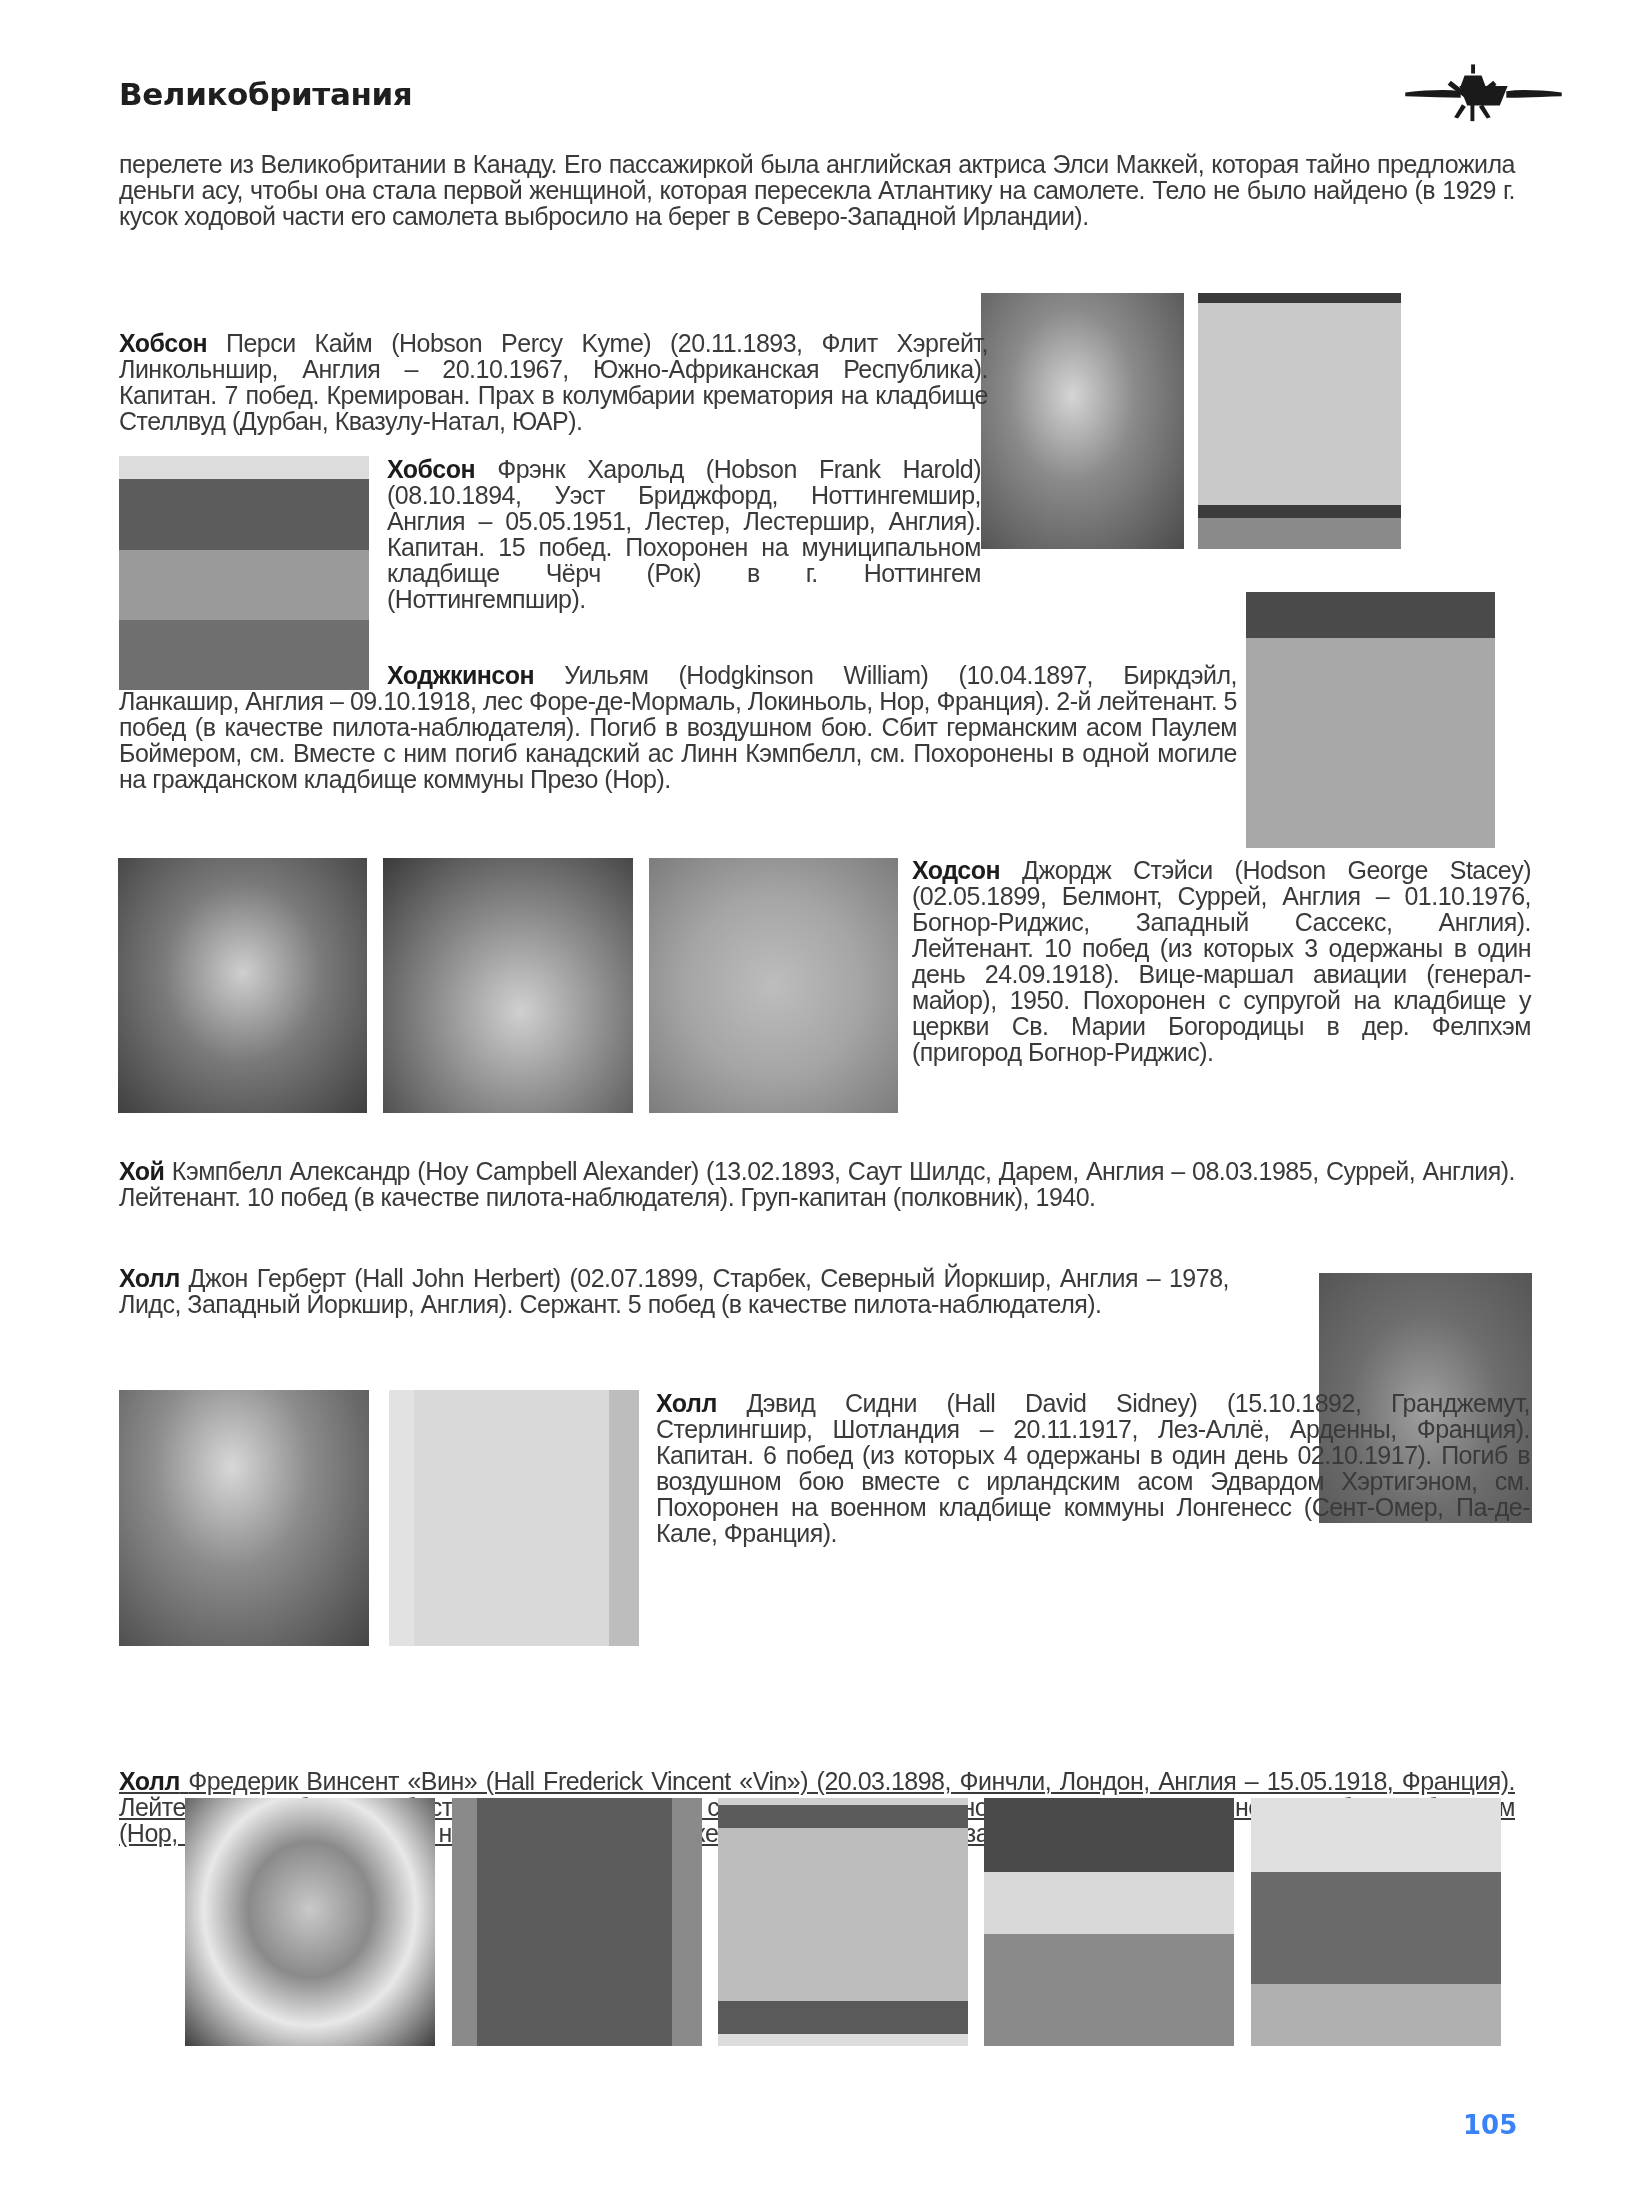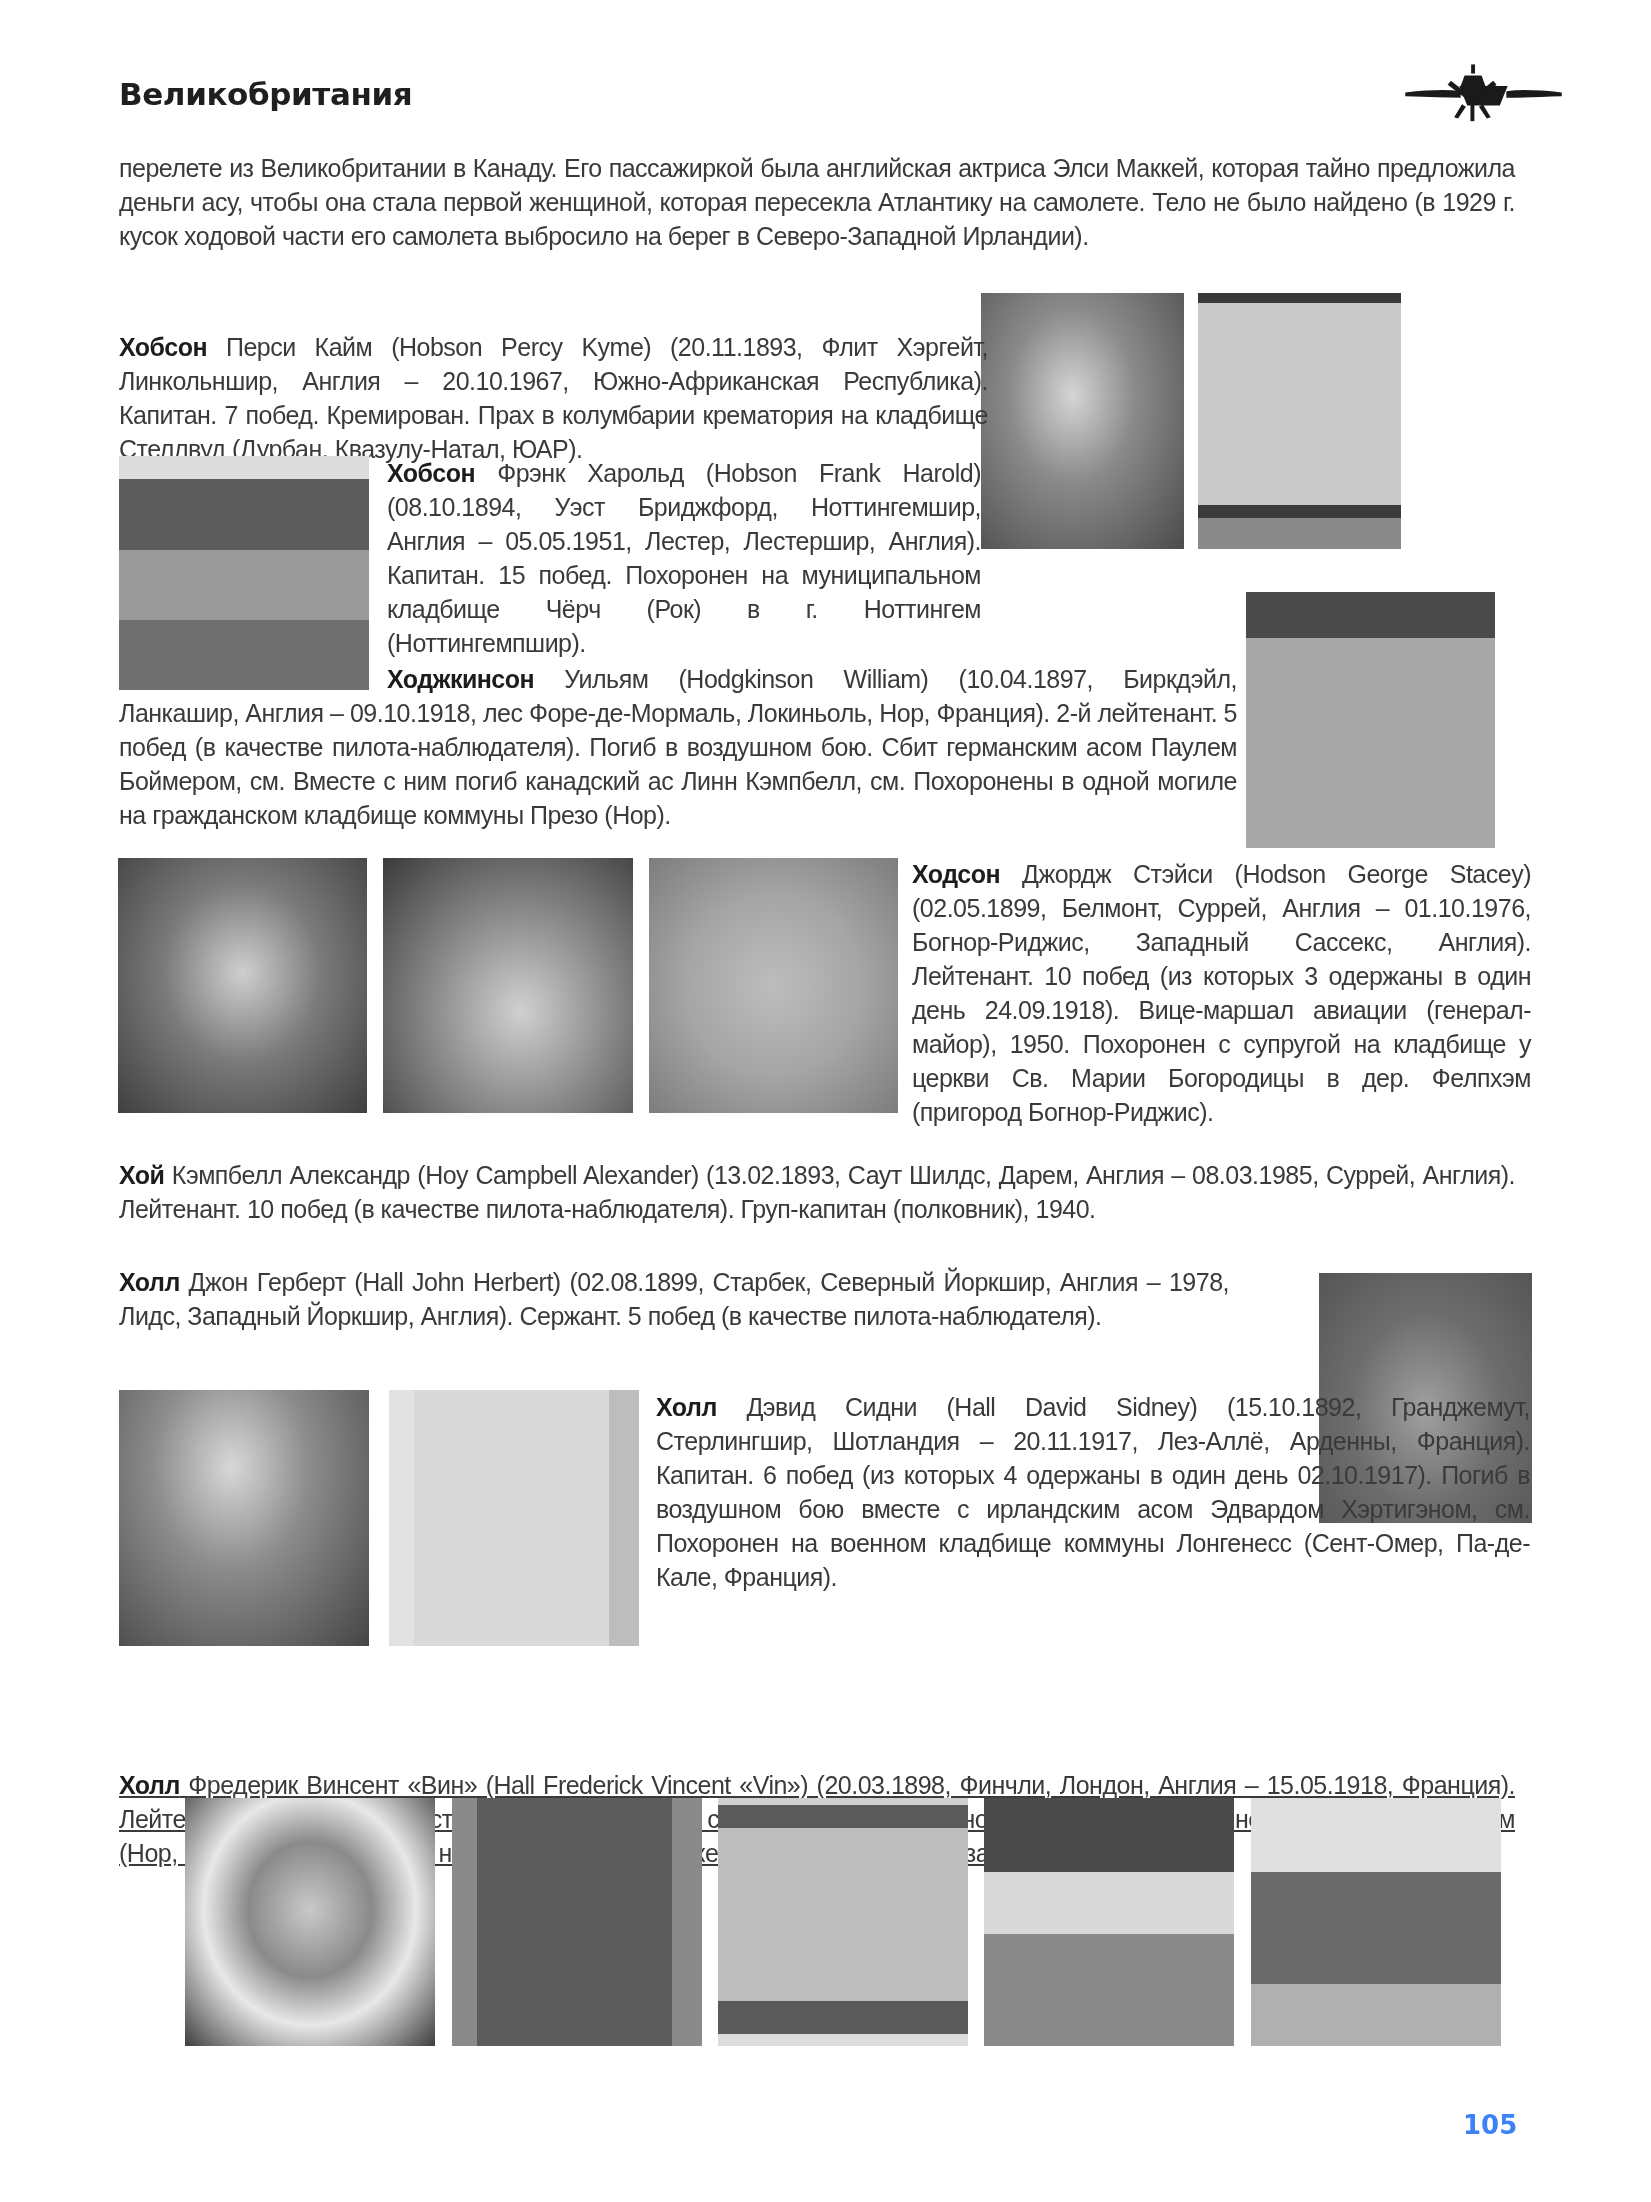--- a/index.html
+++ b/index.html
@@ -2,21 +2,21 @@
 <html style="font-size:13.8px"><head>
 <meta charset="utf-8">
 <style>
   html, body { margin:0; padding:0; background:#ffffff; }
   body { width:1652px; height:2203px; position:relative; overflow:hidden;
          font-family:"Liberation Sans", sans-serif; color:#2b2b2b; }
   .abs { position:absolute; }
   .section-title { left:119px; top:76px; font-family:"DejaVu Sans", sans-serif; font-weight:bold;
          font-size:31px; color:#1f1f1f; letter-spacing:-0.4px;text-align:right; }
   .logo { left:1402px; top:52px; width:163px; height:77px; }
-  .txt { font-size:25px; line-height:34px; color:#3a3a3a; text-align:justify;
+  .txt { font-size:25px; line-height:26px; color:#3a3a3a; text-align:justify;
          letter-spacing:-0.5px; }
   .txt b { color:#1c1c1c; font-weight:bold; }
   .photo { position:absolute; overflow:hidden; }
   .pg { left:1463px; top:2110px; font-family:"DejaVu Sans", sans-serif; font-weight:bold;
         font-size:26px; color:#3b82f6; }
 </style>
 </head>
 <body>
 
 <div class="abs section-title">Великобритания</div>
@@ -65,21 +65,21 @@
   <b>Ходсон</b> <span>Джордж Стэйси (Hodson George Stacey) (02.05.1899, Белмонт, Суррей, Англия – 01.10.1976, Богнор-Риджис, Западный Сассекс, Англия). Лейтенант. 10 побед (из которых 3 одержаны в один день 24.09.1918). Вице-маршал авиации (генерал-майор), 1950. Похоронен с супругой на кладбище у церкви Св. Марии Богородицы в дер. Фелпхэм (пригород Богнор-Риджис).</span>
 </div>
 
 <div class="abs txt" style="left:119px; top:1158px; width:1396px;">
   <b>Хой</b> <span>Кэмпбелл Александр (Hoy Campbell Alexander) (13.02.1893, Саут Шилдс, Дарем, Англия – 08.03.1985, Суррей, Англия). Лейтенант. 10 побед (в качестве пилота-наблюдателя). Груп-капитан (полковник), 1940.</span>
 </div>
 
 <div class="photo" style="left:1319px; top:1273px; width:213px; height:250px; background:radial-gradient(ellipse at 50% 55%, #a0a0a0 0%, #6d6d6d 50%, #555 100%);"></div>
 
 <div class="abs txt" style="left:119px; top:1265px; width:1110px;">
-  <b>Холл</b> <span>Джон Герберт (Hall John Herbert) (02.08.1899, Старбек, Северный Йоркшир, Англия – 1978, Лидс, Западный Йоркшир, Англия). Сержант. 5 побед (в качестве пилота-наблюдателя).</span>
+  <b>Холл</b> <span>Джон Герберт (Hall John Herbert) (02.07.1899, Старбек, Северный Йоркшир, Англия – 1978, Лидс, Западный Йоркшир, Англия). Сержант. 5 побед (в качестве пилота-наблюдателя).</span>
 </div>
 
 <div class="photo" style="left:119px; top:1390px; width:250px; height:256px; background:radial-gradient(ellipse at 45% 30%, #d8d8d8 0%, #8c8c8c 40%, #454545 100%);"></div>
 <div class="photo" style="left:389px; top:1390px; width:250px; height:256px; background:linear-gradient(90deg, #e2e2e2 0 10%, #d9d9d9 10% 88%, #bdbdbd 88%);"></div>
 
 <div class="abs txt" style="left:656px; top:1390px; width:874px;">
   <b>Холл</b> <span>Дэвид Сидни (Hall David Sidney) (15.10.1892, Гранджемут, Стерлингшир, Шотландия – 20.11.1917, Лез-Аллё, Арденны, Франция). Капитан. 6 побед (из которых 4 одержаны в один день 02.10.1917). Погиб в воздушном бою вместе с ирландским асом Эдвардом Хэртигэном, см. Похоронен на военном кладбище коммуны Лонгенесс (Сент-Омер, Па-де-Кале, Франция).</span>
 </div>
 
 <div class="abs txt" style="left:119px; top:1768px; width:1396px;text-decoration:underline;">

